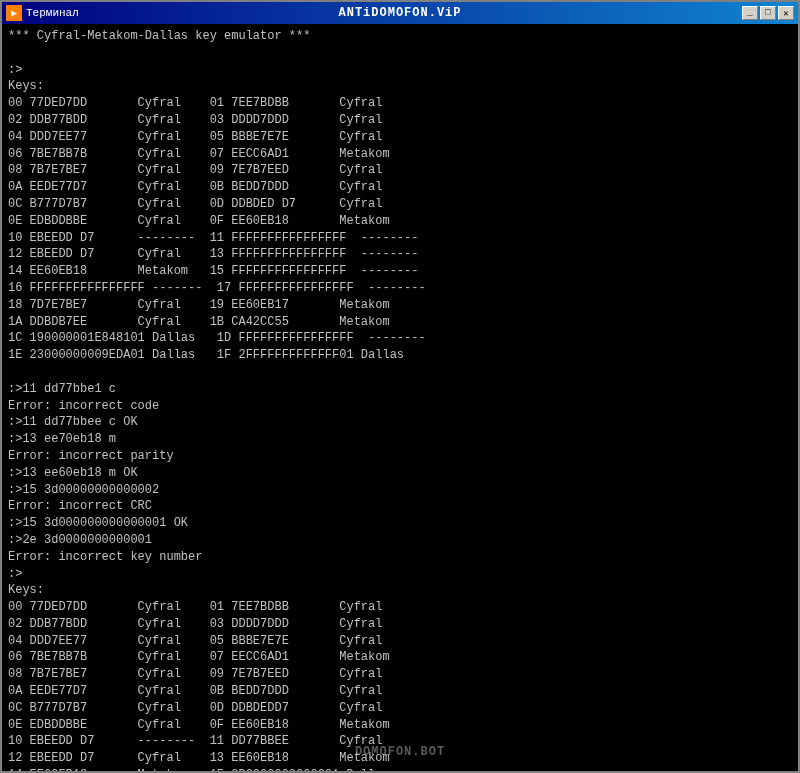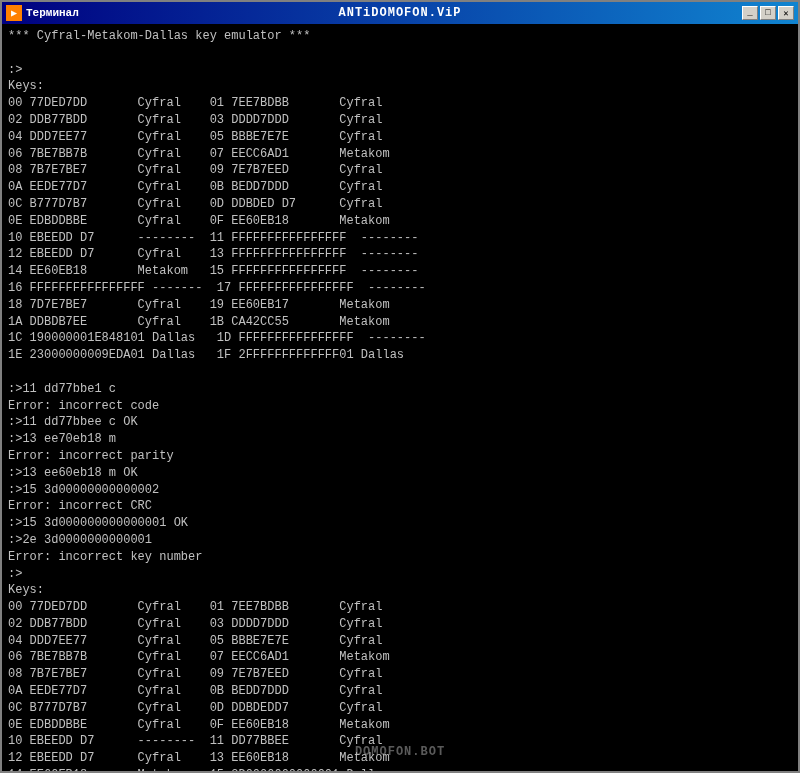--- a/index.html
+++ b/index.html
@@ -37,21 +37,21 @@
       width: 16px;
       height: 16px;
       background: #ff8000;
       display: flex;
       align-items: center;
       justify-content: center;
       font-size: 10px;
     }
     .title-text {
       font-size: 11px;
-      font-weight: bold;
+      font-weight: normal;
     }
     .title-center {
       position: absolute;
       left: 50%;
       transform: translateX(-50%);
       font-size: 12px;
       font-weight: bold;
       color: white;
       letter-spacing: 1px;
     }

